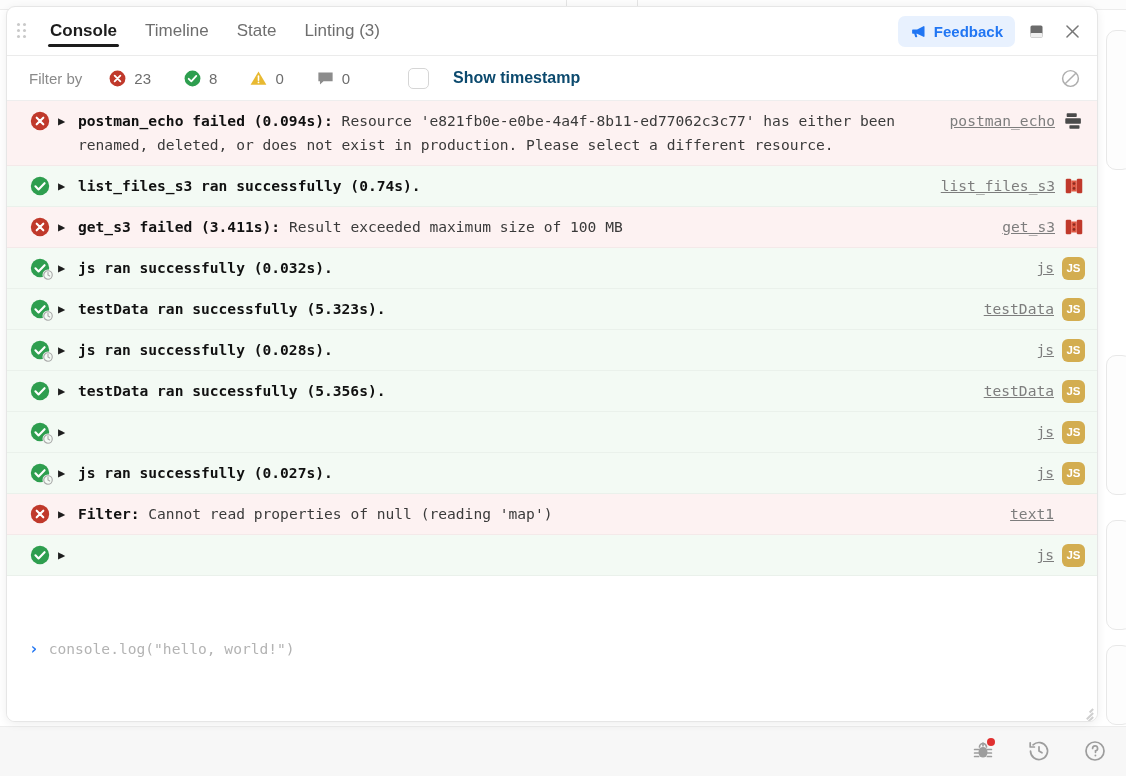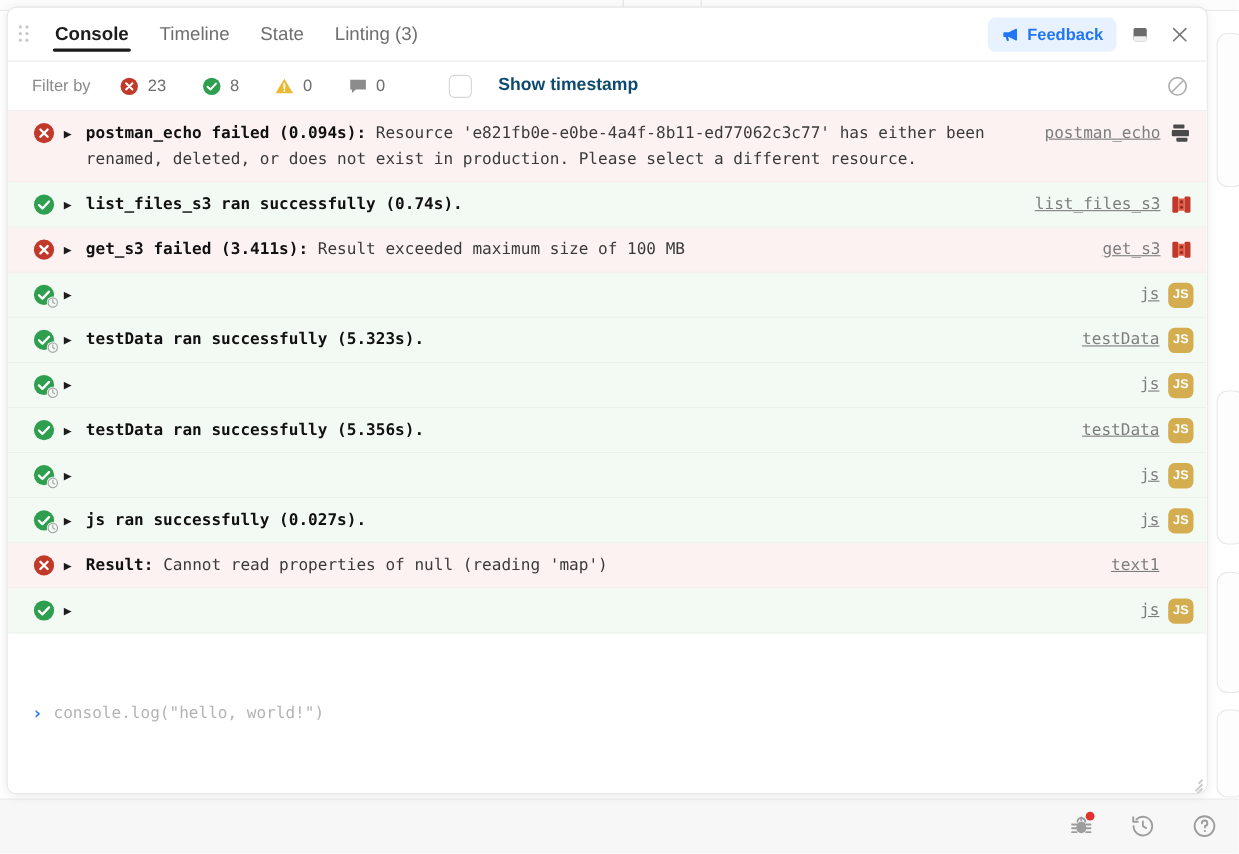--- a/index.html
+++ b/index.html
@@ -360,20 +360,21 @@
             <circle cx="12" cy="12" r="10" fill="#2e9e4f"></circle>
             <path d="M7 12.4 L10.4 15.8 L17 8.9" stroke="#fff" stroke-width="2.3" fill="none" stroke-linecap="round" stroke-linejoin="round"></path>
           </svg><span style="position: absolute; right: -3px; bottom: -2px; display: flex;">
             <svg width="12" height="12" viewBox="0 0 24 24">
               <circle cx="12" cy="12" r="11" fill="#f3faf4"></circle>
               <circle cx="12" cy="12" r="8.5" fill="none" stroke="#a8a8a8" stroke-width="2.2"></circle>
               <path d="M12 6.8V12l3.4 2" stroke="#a8a8a8" stroke-width="2.2" fill="none" stroke-linecap="round"></path>
             </svg>
           </span></span>
         <span class="caret">▶</span>
+        <span class="msg"><b>js ran successfully (0.032s).</b></span>
         <span class="rhs">
           <a class="rlink">js</a>
           <span class="badge-js">JS</span>
         </span>
       </div>
       <div class="logrow ok">
         <span class="st"><svg width="22" height="22" viewBox="0 0 24 24">
             <circle cx="12" cy="12" r="10" fill="#2e9e4f"></circle>
             <path d="M7 12.4 L10.4 15.8 L17 8.9" stroke="#fff" stroke-width="2.3" fill="none" stroke-linecap="round" stroke-linejoin="round"></path>
           </svg><span style="position: absolute; right: -3px; bottom: -2px; display: flex;">
@@ -395,20 +396,21 @@
             <circle cx="12" cy="12" r="10" fill="#2e9e4f"></circle>
             <path d="M7 12.4 L10.4 15.8 L17 8.9" stroke="#fff" stroke-width="2.3" fill="none" stroke-linecap="round" stroke-linejoin="round"></path>
           </svg><span style="position: absolute; right: -3px; bottom: -2px; display: flex;">
             <svg width="12" height="12" viewBox="0 0 24 24">
               <circle cx="12" cy="12" r="11" fill="#f3faf4"></circle>
               <circle cx="12" cy="12" r="8.5" fill="none" stroke="#a8a8a8" stroke-width="2.2"></circle>
               <path d="M12 6.8V12l3.4 2" stroke="#a8a8a8" stroke-width="2.2" fill="none" stroke-linecap="round"></path>
             </svg>
           </span></span>
         <span class="caret">▶</span>
+        <span class="msg"><b>js ran successfully (0.028s).</b></span>
         <span class="rhs">
           <a class="rlink">js</a>
           <span class="badge-js">JS</span>
         </span>
       </div>
       <div class="logrow ok">
         <span class="st"><svg width="22" height="22" viewBox="0 0 24 24">
             <circle cx="12" cy="12" r="10" fill="#2e9e4f"></circle>
             <path d="M7 12.4 L10.4 15.8 L17 8.9" stroke="#fff" stroke-width="2.3" fill="none" stroke-linecap="round" stroke-linejoin="round"></path>
           </svg></span>
@@ -453,21 +455,21 @@
           <a class="rlink">js</a>
           <span class="badge-js">JS</span>
         </span>
       </div>
       <div class="logrow err">
         <span class="st"><svg width="22" height="22" viewBox="0 0 24 24">
             <circle cx="12" cy="12" r="10" fill="#c0392b"></circle>
             <path d="M8.4 8.4 L15.6 15.6 M15.6 8.4 L8.4 15.6" stroke="#fff" stroke-width="2.3" stroke-linecap="round"></path>
           </svg></span>
         <span class="caret">▶</span>
-        <span class="msg"><b>Result:</b><span> Cannot read properties of null (reading 'map')</span></span>
+        <span class="msg"><b>Filter:</b><span> Cannot read properties of null (reading 'map')</span></span>
         <span class="rhs">
           <a class="rlink">text1</a>
           <span class="badge-spacer"></span>
         </span>
       </div>
       <div class="logrow ok">
         <span class="st"><svg width="22" height="22" viewBox="0 0 24 24">
             <circle cx="12" cy="12" r="10" fill="#2e9e4f"></circle>
             <path d="M7 12.4 L10.4 15.8 L17 8.9" stroke="#fff" stroke-width="2.3" fill="none" stroke-linecap="round" stroke-linejoin="round"></path>
           </svg></span>

